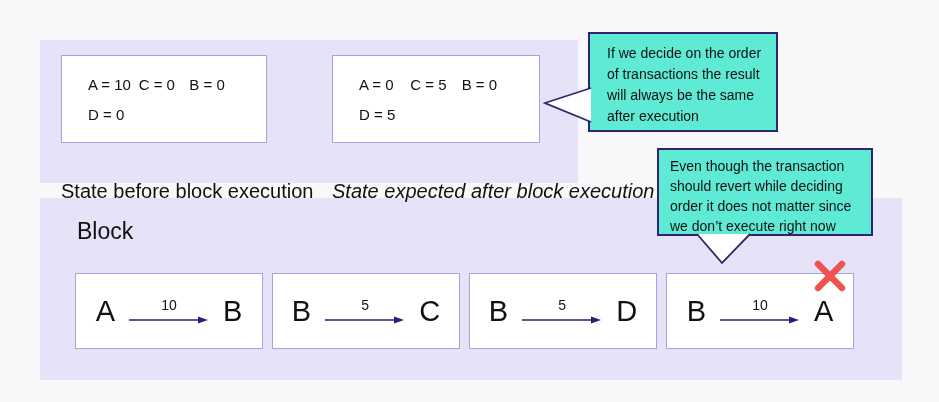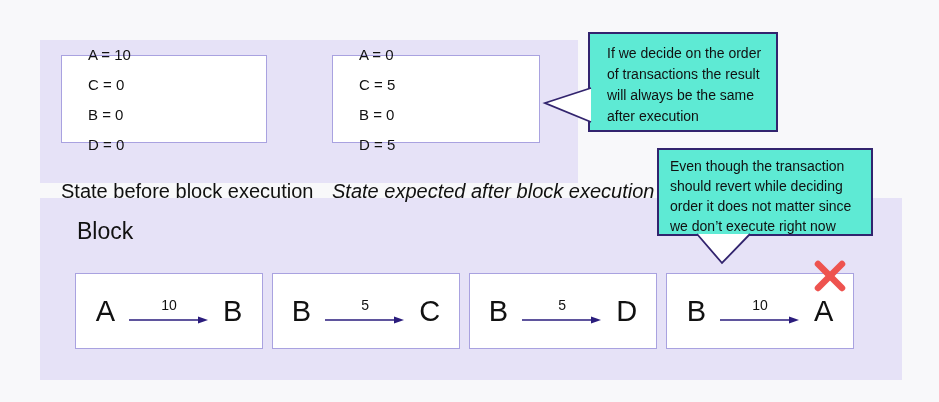--- a/index.html
+++ b/index.html
@@ -22,21 +22,21 @@
 
   .white-box {
     position: absolute;
     background: #ffffff;
     border: 1px solid #a9a2e0;
     box-sizing: border-box;
     z-index: 1;
   }
   .state-box {
     display: grid;
-    grid-template-columns: 1fr;
+    grid-template-columns: 1fr 1fr 1fr;
     align-content: center;
     row-gap: 13px;
     padding: 0 26px;
     font-size: 15px;
   }
   #state-before { left: 61px;  top: 55px; width: 206px; height: 88px; }
   #state-after  { left: 332px; top: 55px; width: 208px; height: 88px; }
 
   .caption {
     position: absolute;

